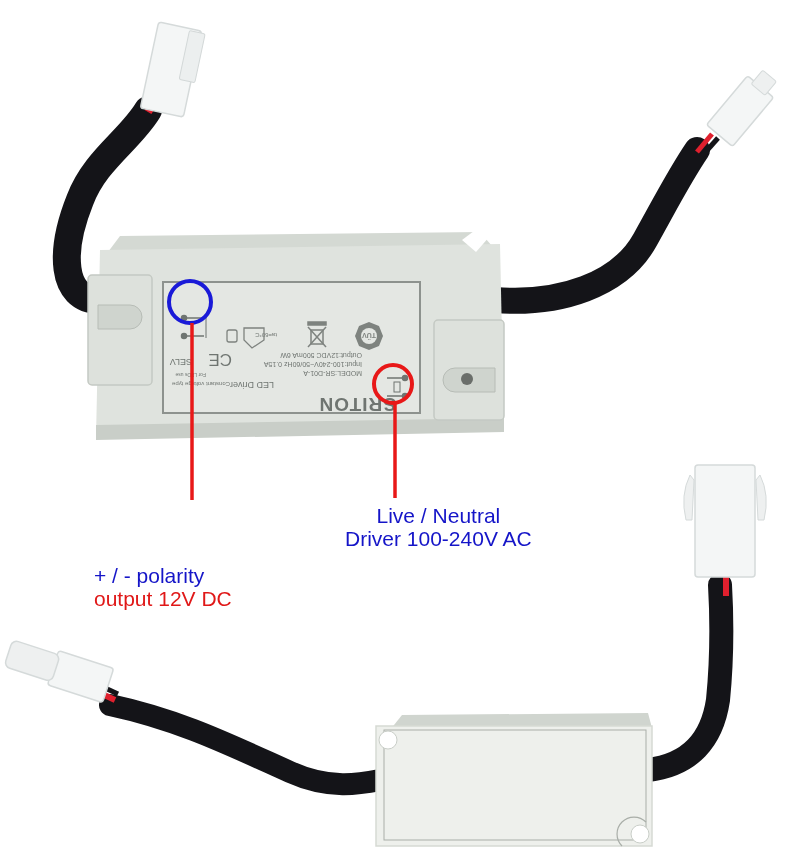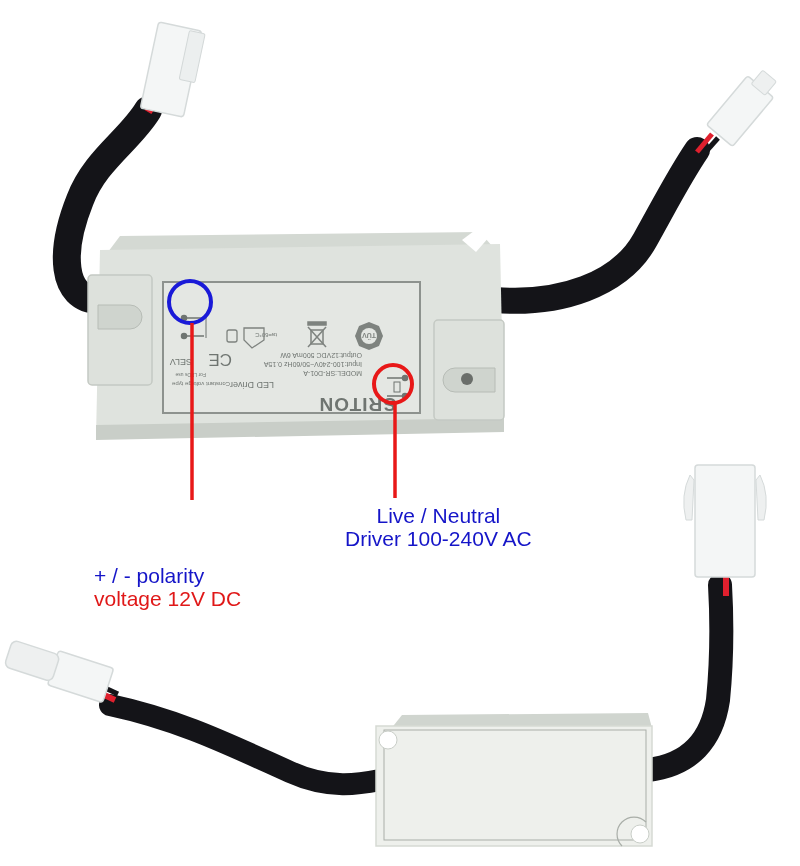--- a/index.html
+++ b/index.html
@@ -135,19 +135,19 @@
     <rect x="384" y="730" width="262" height="110" fill="none" stroke="#a9aea8" stroke-width="1"></rect>
 
     <circle cx="388" cy="740" r="9" fill="#ffffff" stroke="#c9cec8" stroke-width="1"></circle>
     <circle cx="640" cy="834" r="9" fill="#ffffff" stroke="#c9cec8" stroke-width="1"></circle>
     <path d="M622 846 A 16 16 0 0 1 646 822" stroke="#a9aea8" stroke-width="1.2" fill="none"></path>
   </g>
 </svg>
 
 <div class="caption" style="left:94px; top:516px;margin-top:48px;">
   <div class="blue">+ / - polarity</div>
-  <div class="red">voltage 12V DC</div>
+  <div class="red">output 12V DC</div>
 </div>
 
 <div class="caption" style="left:345px; top:504px;text-align:center;">
   <div class="blue">Live / Neutral</div>
   <div class="blue">Driver 100-240V AC</div>
 </div>
 
 </body></html>

